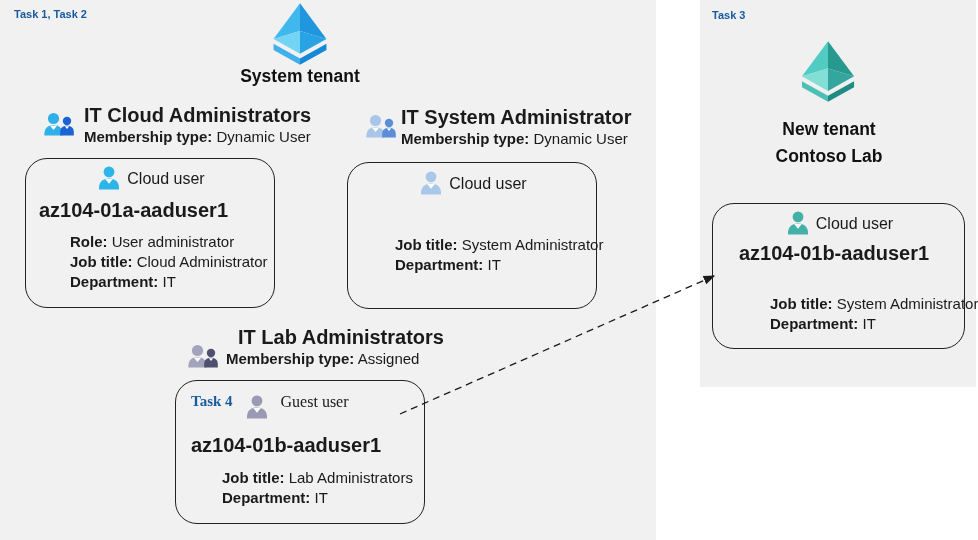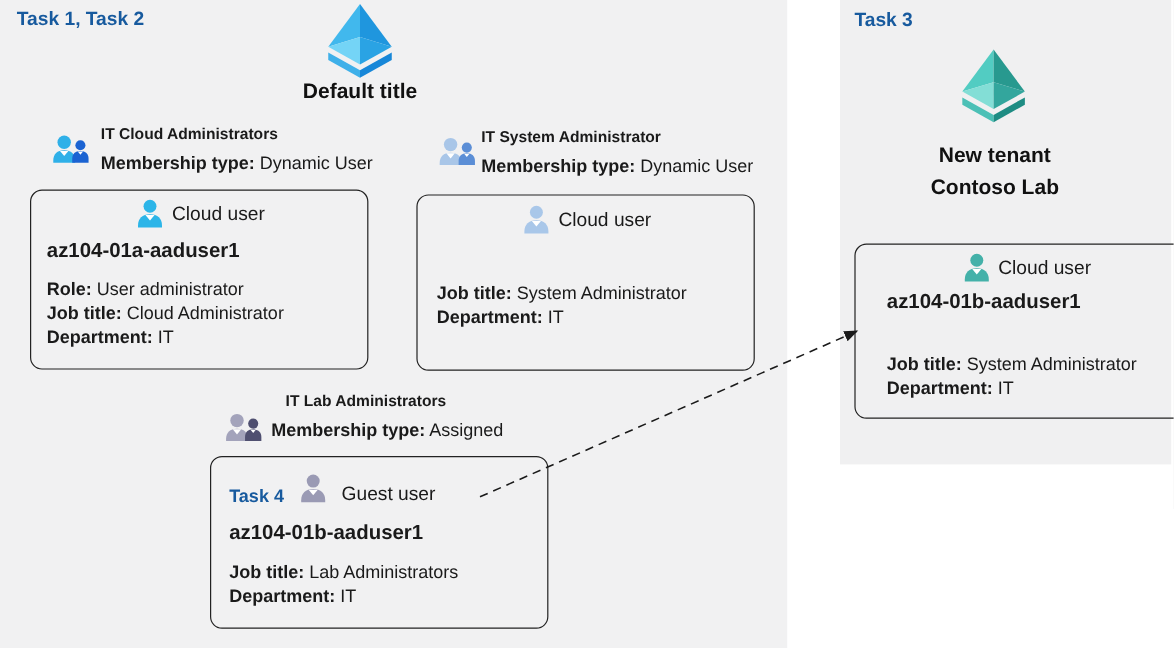--- a/index.html
+++ b/index.html
@@ -4,37 +4,37 @@
 <style>
   html,body{margin:0;padding:0;}
   body{
     width:978px;height:540px;position:relative;background:#ffffff;
     font-family:"Liberation Sans", sans-serif;color:#1a1a1a;overflow:hidden;
   }
   .panel{position:absolute;}
   .panel-left{left:0;top:0;width:656px;height:540px;background:#f1f1f2;}
   .panel-right{left:700px;top:0;width:276px;height:387px;background:#f0f0f1;}
   .abs{position:absolute;}
-  .task-label{font-weight:bold;font-size:16px;color:#175a9e;white-space:nowrap;}
+  .task-label{font-weight:bold;font-size:11px;color:#175a9e;white-space:nowrap;}
   .tenant-title{font-weight:bold;font-size:17.5px;text-align:center;color:#111;}
-  .group-title{font-weight:bold;font-size:13px;white-space:nowrap;}
+  .group-title{font-weight:bold;font-size:20px;white-space:nowrap;}
   .group-membership{font-size:15px;white-space:nowrap;}
   .group-membership b{font-weight:bold;}
   .card{
-    position:absolute;border:1.4px solid #222;border-radius:10px;background:transparent;padding-left:32px;
+    position:absolute;border:1.4px solid #222;border-radius:22px;background:transparent;
   }
   .card .hdr{
     position:absolute;left:0;right:0;display:flex;align-items:center;justify-content:center;gap:4px;
     font-size:16px;
   }
   .card .hdr-left{
-    position:absolute;display:flex;align-items:flex-end;gap:10px;font-size:16px;
+    position:absolute;display:flex;align-items:flex-start;gap:10px;font-size:16px;font-family:Liberation Serif, serif;
   }
-  .card .name{position:absolute;font-weight:bold;font-size:17px;white-space:nowrap;}
-  .card .fields{position:absolute;font-size:15px;line-height:20px;white-space:nowrap;}
+  .card .name{position:absolute;font-weight:bold;font-size:20px;white-space:nowrap;}
+  .card .fields{position:absolute;font-size:15px;line-height:20px;white-space:nowrap;margin-left:31px;}
   .fld{display:block;}
   .fld b{font-weight:bold;}
   svg{display:block;}
   .arrow-layer{position:absolute;left:0;top:0;width:978px;height:540px;pointer-events:none;}
 </style>
 </head>
 <body>
 
 <div class="panel panel-left"></div>
 <div class="panel panel-right"></div>
@@ -44,21 +44,21 @@
 <div class="abs" style="left:267px;top:2px;">
   <svg width="66" height="64" viewBox="0 0 100 104">
     <polygon points="50,2 7,60 50,47" fill="#41b8ed"></polygon>
     <polygon points="50,2 93,60 50,47" fill="#1f96de"></polygon>
     <polygon points="7,60 50,47 50,84" fill="#74d4f6"></polygon>
     <polygon points="93,60 50,47 50,84" fill="#2aa3e4"></polygon>
     <polygon points="7,68 50,92 50,102 7,78" fill="#3fb0e9"></polygon>
     <polygon points="50,92 93,68 93,78 50,102" fill="#1787d8"></polygon>
   </svg>
 </div>
-<div class="abs tenant-title" style="left:222px;top:66px;width:156px;">Default title</div>
+<div class="abs tenant-title" style="left:222px;top:66px;width:156px;">System tenant</div>
 
 <div class="abs" style="left:42px;top:110px;">
   <svg width="34" height="30" viewBox="0 0 34 28">
     <circle cx="11.5" cy="7.5" r="5.6" fill="#2fb0e8"></circle>
     <path d="M11.5 14.2 C5.6 14.2 2.4 17.4 2.4 22.8 L2.4 24.6 L20.6 24.6 L20.6 22.8 C20.6 17.4 17.4 14.2 11.5 14.2 Z" fill="#2fb0e8"></path>
     <polygon points="8,14.8 15,14.8 11.5,19" fill="#ffffff"></polygon>
     <circle cx="25" cy="10" r="4.2" fill="#1b63d2"></circle>
     <path d="M25 14.8 C20.6 14.8 18.2 17.2 18.2 21.2 L18.2 24.6 L31.8 24.6 L31.8 21.2 C31.8 17.2 29.4 14.8 25 14.8 Z" fill="#1b63d2"></path>
     <polygon points="22.8,15.2 27.2,15.2 25,17.9" fill="#ffffff"></polygon>
   </svg>

